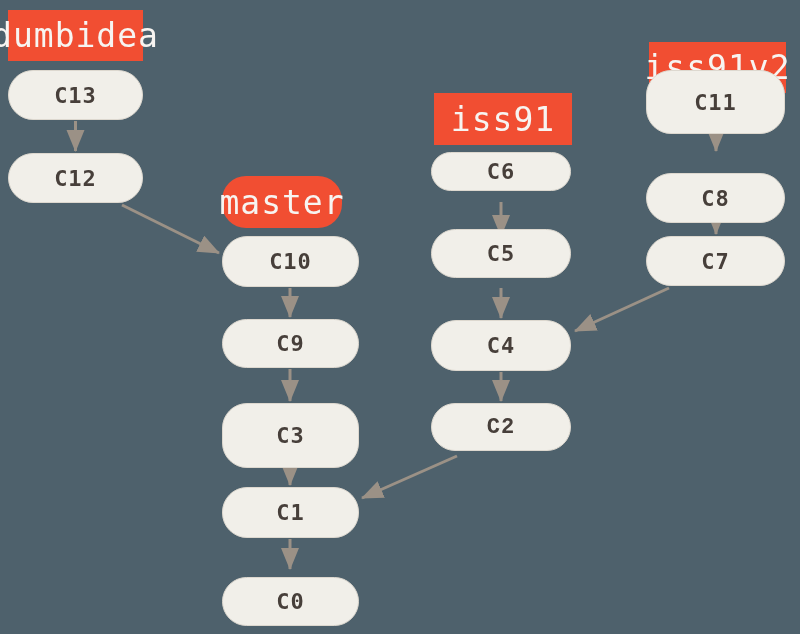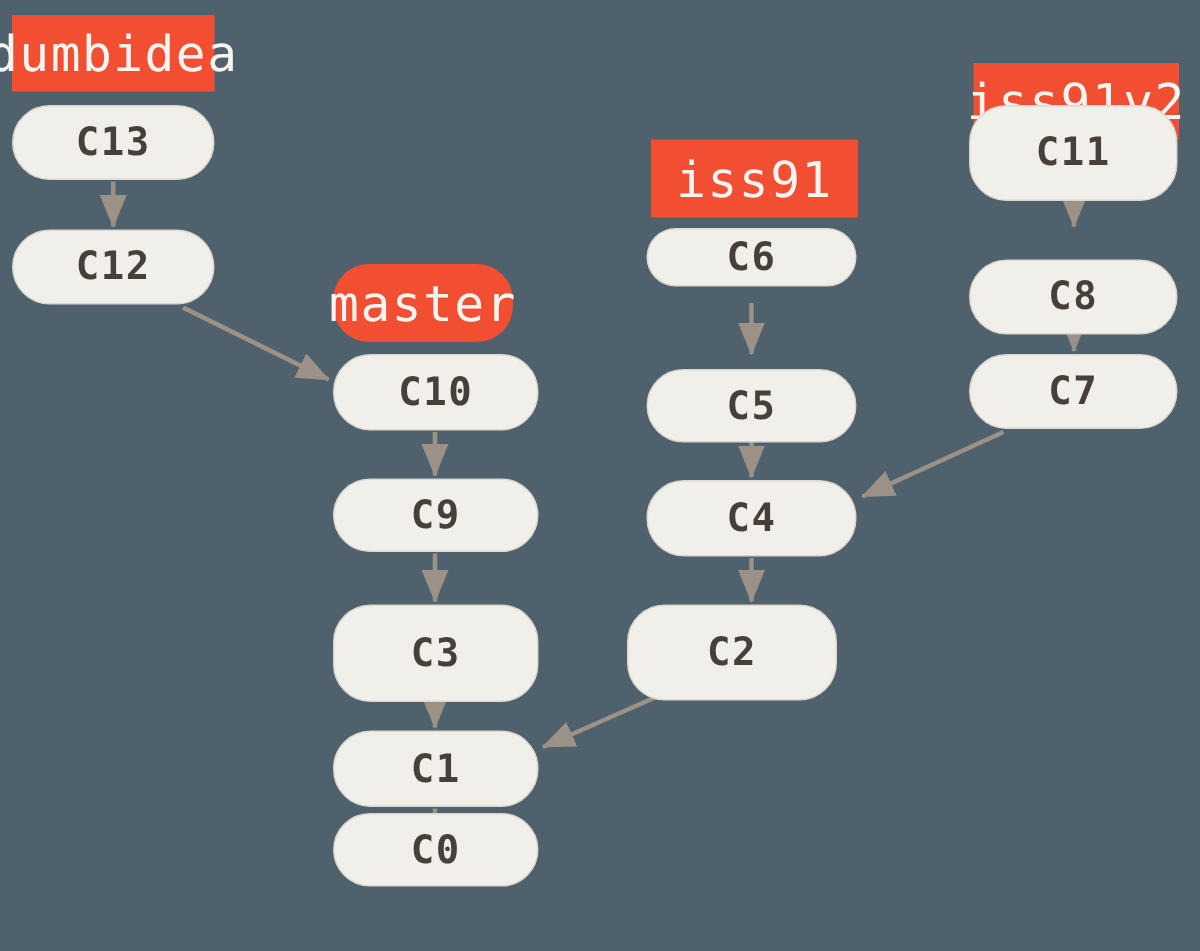--- a/index.html
+++ b/index.html
@@ -45,21 +45,21 @@
   }
   .commit-node {
     position: absolute;
     background: var(--node-fill);
     border: 1px solid var(--node-border);
     border-radius: 25px;
     color: var(--node-text);
     display: flex;
     align-items: center;
     justify-content: center;
-    font-size: 26px;
+    font-size: 22px;
     font-weight: bold;
     letter-spacing: 1px;
   }
 </style>
 </head>
 <body>
 
 <div id="canvas">
   <svg id="edge-layer" viewBox="0 0 800 634" xmlns="http://www.w3.org/2000/svg">
     <defs>
@@ -109,33 +109,33 @@
       </div>
       <div class="commit-node" style="left: 222px; top: 319px; width: 137px; height: 49px;">
         <span>C9</span>
       </div>
       <div class="commit-node" style="left: 222px; top: 403px; width: 137px; height: 65px;">
         <span>C3</span>
       </div>
       <div class="commit-node" style="left: 222px; top: 487px; width: 137px; height: 51px;">
         <span>C1</span>
       </div>
-      <div class="commit-node" style="left: 222px; top: 542px; width: 137px; height: 49px;">
+      <div class="commit-node" style="left: 222px; top: 577px; width: 137px; height: 49px;">
         <span>C0</span>
       </div>
       <div class="commit-node" style="left: 431px; top: 152px; width: 140px; height: 39px;">
         <span>C6</span>
       </div>
-      <div class="commit-node" style="left: 431px; top: 246px; width: 140px; height: 49px;">
+      <div class="commit-node" style="left: 431px; top: 229px; width: 140px; height: 49px;">
         <span>C5</span>
       </div>
       <div class="commit-node" style="left: 431px; top: 320px; width: 140px; height: 51px; text-align: right;">
         <span>C4</span>
       </div>
-      <div class="commit-node" style="left: 418px; top: 403px; width: 140px; height: 64px;">
+      <div class="commit-node" style="left: 431px; top: 403px; width: 140px; height: 48px; font-family: Liberation Mono, monospace;">
         <span>C2</span>
       </div>
       <div class="commit-node" style="left: 646px; top: 70px; width: 139px; height: 64px;">
         <span>C11</span>
       </div>
       <div class="commit-node" style="left: 646px; top: 153px; width: 139px; height: 50px; margin-top: 20px;">
         <span>C8</span>
       </div>
       <div class="commit-node" style="left: 646px; top: 236px; width: 139px; height: 50px;">
         <span>C7</span>

